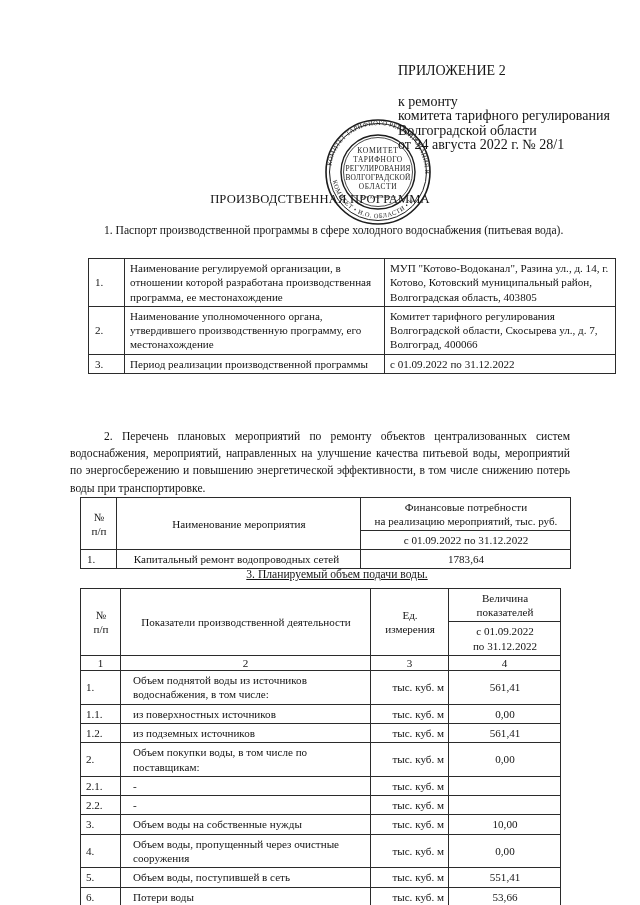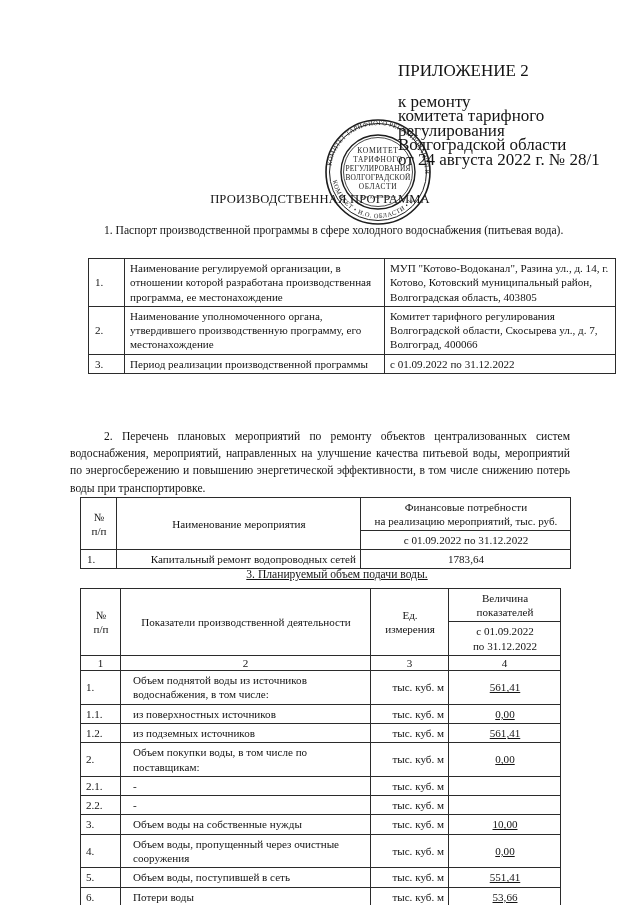--- a/index.html
+++ b/index.html
@@ -23,21 +23,21 @@
   
   .header-zone {
     position: absolute;
     left: 0; top: 58px;
     width: 640px; height: 120px;
   }
   .header-text {
     position: absolute;
     left: 398px; top: 6px;
     width: 236px;
-    font-size: 17px;
+    font-size: 14px;
     line-height: 14.6px;
     text-align: left;
   }
   .header-text .line-appendix { margin-bottom: 16px; }
   .header-text .line-date { margin-top: 0; }
 
   
   .stamp {
     position: absolute;
     left: 322px; top: 58px;
@@ -96,36 +96,36 @@
   #table-passport td.value { width: 231px; }
 
   
   #table-measures {
     left: 80px; top: 497px; width: 490px;
   }
   #table-measures .c-num { width: 36px; }
   #table-measures .c-name { width: 244px; }
   #table-measures .c-fin { width: 210px; }
   #table-measures td.num { text-align: left; vertical-align: middle; padding-left: 6px; }
-  #table-measures td.name { vertical-align: middle; text-align: right; padding-left: 0; margin-top: 10px; }
+  #table-measures td.name { vertical-align: middle; text-align: center; padding-left: 0; margin-top: 10px; }
   #table-measures td.fin { text-align: center; vertical-align: middle; }
   #table-measures th.head { text-align: center; vertical-align: middle; line-height: 14px; }
 
   
   #table-volumes {
     left: 80px; top: 588px; width: 480px;
   }
   #table-volumes .c-num { width: 40px; }
   #table-volumes .c-ind { width: 250px; }
   #table-volumes .c-unit { width: 78px; }
   #table-volumes .c-val { width: 112px; }
   #table-volumes td.num { text-align: left; vertical-align: middle; padding-left: 5px; }
   #table-volumes td.ind { vertical-align: middle; text-align: left; padding-left: 12px; }
   #table-volumes td.unit { text-align: right; vertical-align: middle; }
-  #table-volumes td.val { text-align: center; vertical-align: middle; text-decoration: underline; }
+  #table-volumes td.val { text-align: center; vertical-align: middle; }
   #table-volumes th.head { text-align: center; vertical-align: middle; line-height: 14.2px; }
   #table-volumes td.idxrow { text-align: center; vertical-align: middle; padding: 0 2px; }
 </style>
 </head>
 <body>
 
 <div class="page">
 
   <div class="header-zone">
 

